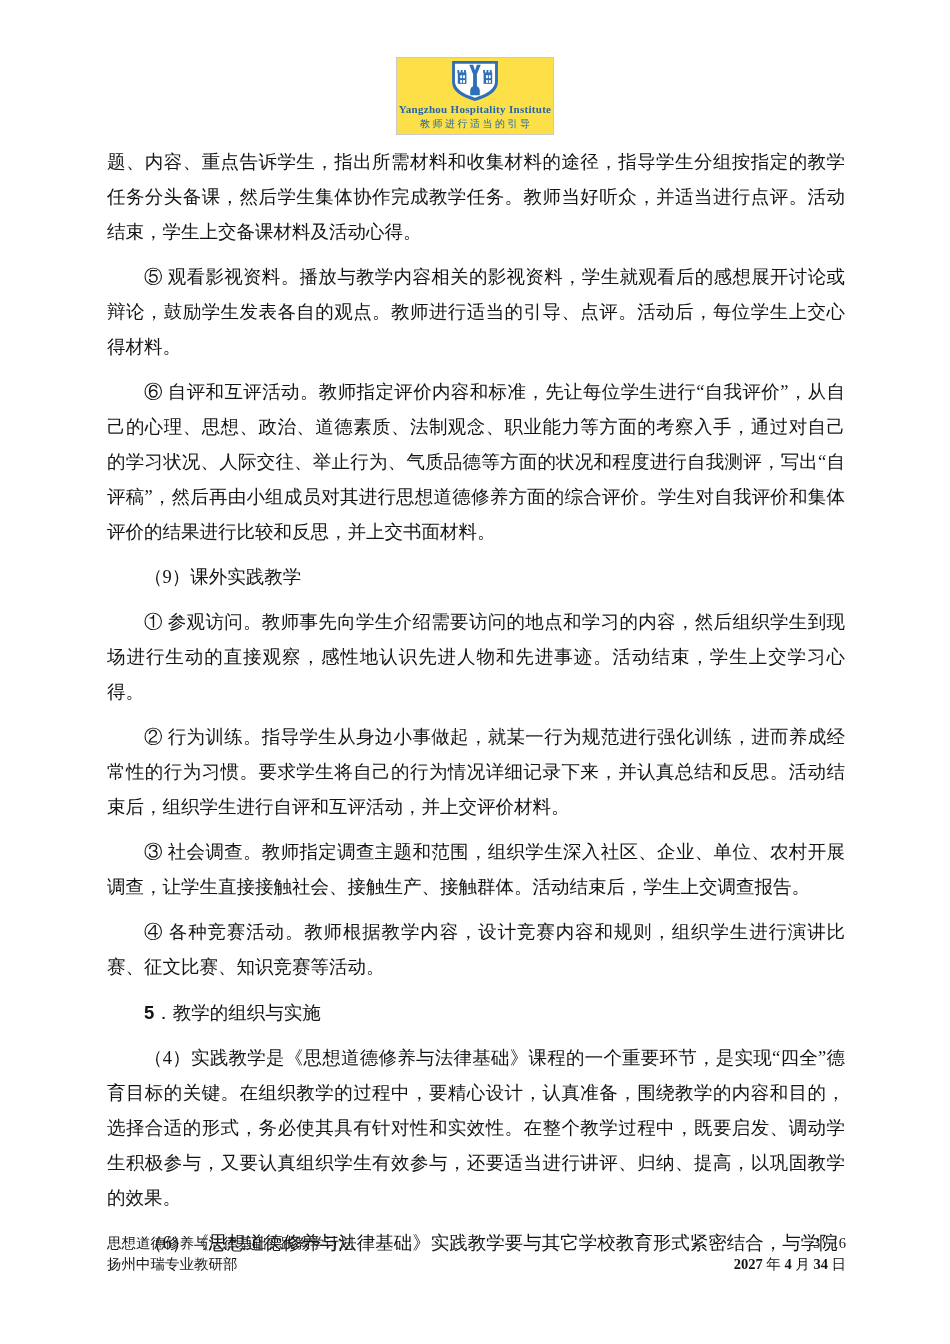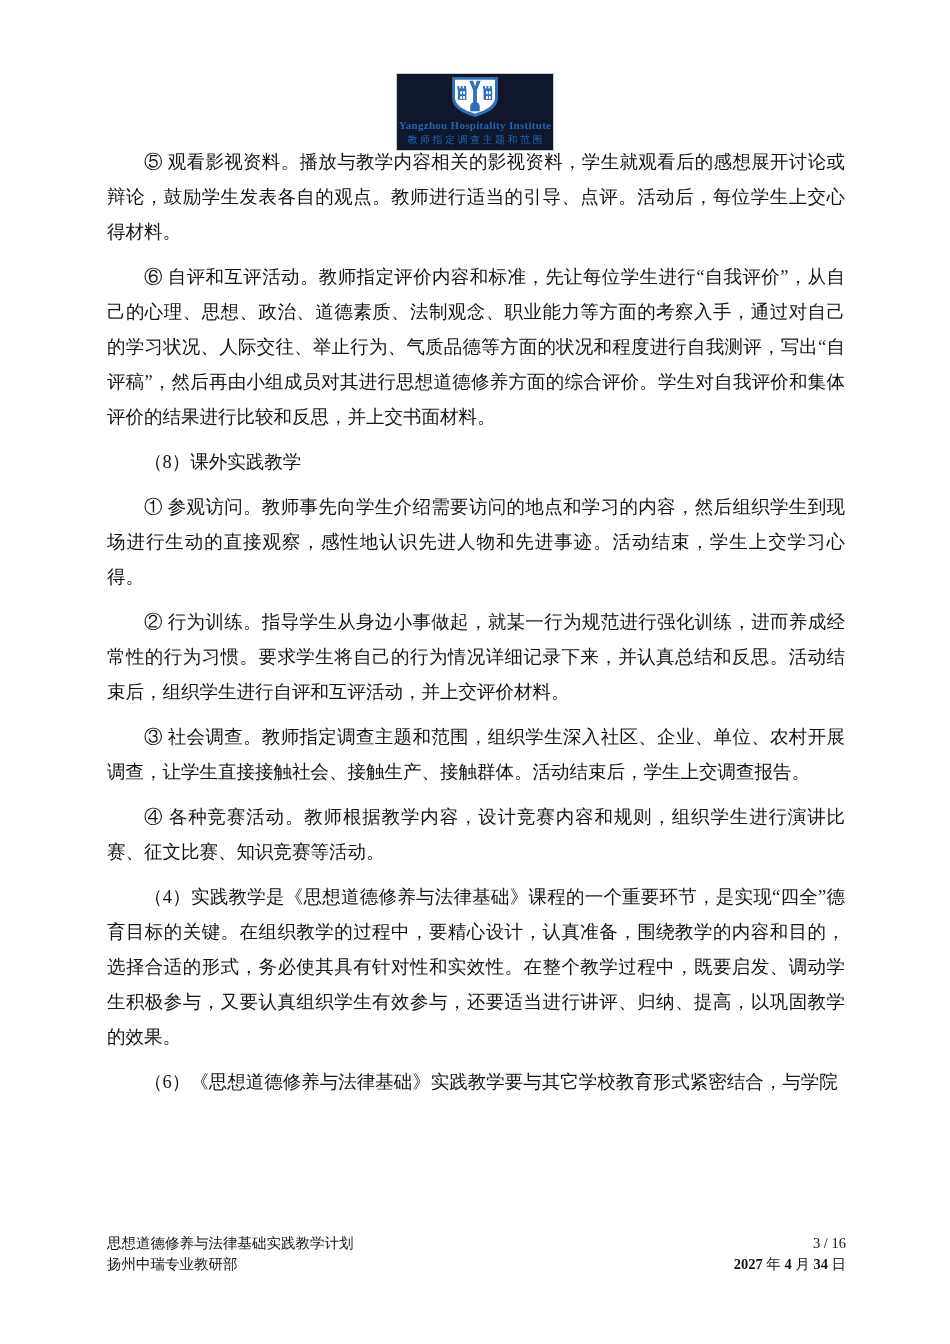--- a/index.html
+++ b/index.html
@@ -12,22 +12,21 @@
     position:relative;width:950px;height:1344px;background:#ffffff;
     font-family:"Liberation Serif","DejaVu Serif",serif;color:#141414;
     overflow:hidden;margin:0 auto;
   }
   
   .logo-box{
     position:absolute;top:57px;left:50%;transform:translateX(-50%);
     width:158px;height:78px;border:1px solid var(--box-border);
     box-sizing:border-box;display:flex;flex-direction:column;
     align-items:center;justify-content:flex-start;padding-top:2px;
-    background:#0f172a;
-    margin-top:16px;
+    background:#fde047;
   }
   .shield{width:50px;height:42px;display:block;}
   .logo-en{
     font-size:11px;font-weight:700;color:var(--logo-text-blue);
     line-height:15px;white-space:nowrap;letter-spacing:0.3px;
   }
   .logo-cn{
     font-size:10px;color:var(--logo-text-blue);line-height:13px;
     letter-spacing:2.5px;white-space:nowrap;text-indent:2.5px;
   }
@@ -74,31 +73,33 @@
           <rect x="76" y="21" width="4" height="6"></rect>
           <rect x="83" y="21" width="4" height="6"></rect>
       </g>
       <rect x="75" y="32" width="4" height="6" fill="#ffffff"></rect>
         <rect x="81" y="32" width="4" height="6" fill="#ffffff"></rect>
       <rect x="75" y="42" width="4" height="6" fill="#ffffff"></rect>
         <rect x="81" y="42" width="4" height="6" fill="#ffffff"></rect>
       <path d="M42 74 V64 a10 10 0 0 1 20 0 V74 Z" fill="var(--shield-blue)"></path>
     </svg>
     <div class="logo-en">Yangzhou Hospitality Institute</div>
-    <div class="logo-cn">教师指定调查主题和范围</div>
+    <div class="logo-cn">教师进行适当的引导</div>
   </div>
 
   <div class="doc-body" id="doc-body">
+      <p>题、内容、重点告诉学生，指出所需材料和收集材料的途径，指导学生分组按指定的教学任务分头备课，然后学生集体协作完成教学任务。教师当好听众，并适当进行点评。活动结束，学生上交备课材料及活动心得。</p>
       <p class="indent">⑤ 观看影视资料。播放与教学内容相关的影视资料，学生就观看后的感想展开讨论或辩论，鼓励学生发表各自的观点。教师进行适当的引导、点评。活动后，每位学生上交心得材料。</p>
       <p class="indent">⑥ 自评和互评活动。教师指定评价内容和标准，先让每位学生进行“自我评价”，从自己的心理、思想、政治、道德素质、法制观念、职业能力等方面的考察入手，通过对自己的学习状况、人际交往、举止行为、气质品德等方面的状况和程度进行自我测评，写出“自评稿”，然后再由小组成员对其进行思想道德修养方面的综合评价。学生对自我评价和集体评价的结果进行比较和反思，并上交书面材料。</p>
-      <p class="indent">（8）课外实践教学</p>
+      <p class="indent">（9）课外实践教学</p>
       <p class="indent">① 参观访问。教师事先向学生介绍需要访问的地点和学习的内容，然后组织学生到现场进行生动的直接观察，感性地认识先进人物和先进事迹。活动结束，学生上交学习心得。</p>
       <p class="indent">② 行为训练。指导学生从身边小事做起，就某一行为规范进行强化训练，进而养成经常性的行为习惯。要求学生将自己的行为情况详细记录下来，并认真总结和反思。活动结束后，组织学生进行自评和互评活动，并上交评价材料。</p>
       <p class="indent">③ 社会调查。教师指定调查主题和范围，组织学生深入社区、企业、单位、农村开展调查，让学生直接接触社会、接触生产、接触群体。活动结束后，学生上交调查报告。</p>
       <p class="indent">④ 各种竞赛活动。教师根据教学内容，设计竞赛内容和规则，组织学生进行演讲比赛、征文比赛、知识竞赛等活动。</p>
+      <p class="indent"><b>5</b><span>．教学的组织与实施</span></p>
       <p class="indent">（4）实践教学是《思想道德修养与法律基础》课程的一个重要环节，是实现“四全”德育目标的关键。在组织教学的过程中，要精心设计，认真准备，围绕教学的内容和目的，选择合适的形式，务必使其具有针对性和实效性。在整个教学过程中，既要启发、调动学生积极参与，又要认真组织学生有效参与，还要适当进行讲评、归纳、提高，以巩固教学的效果。</p>
       <p class="indent">（6）《思想道德修养与法律基础》实践教学要与其它学校教育形式紧密结合，与学院</p>
     </div>
 
   <div class="footer">
     <div class="left">
       <div>思想道德修养与法律基础实践教学计划</div>
       <div>扬州中瑞专业教研部</div>
     </div>
     <div class="right">

